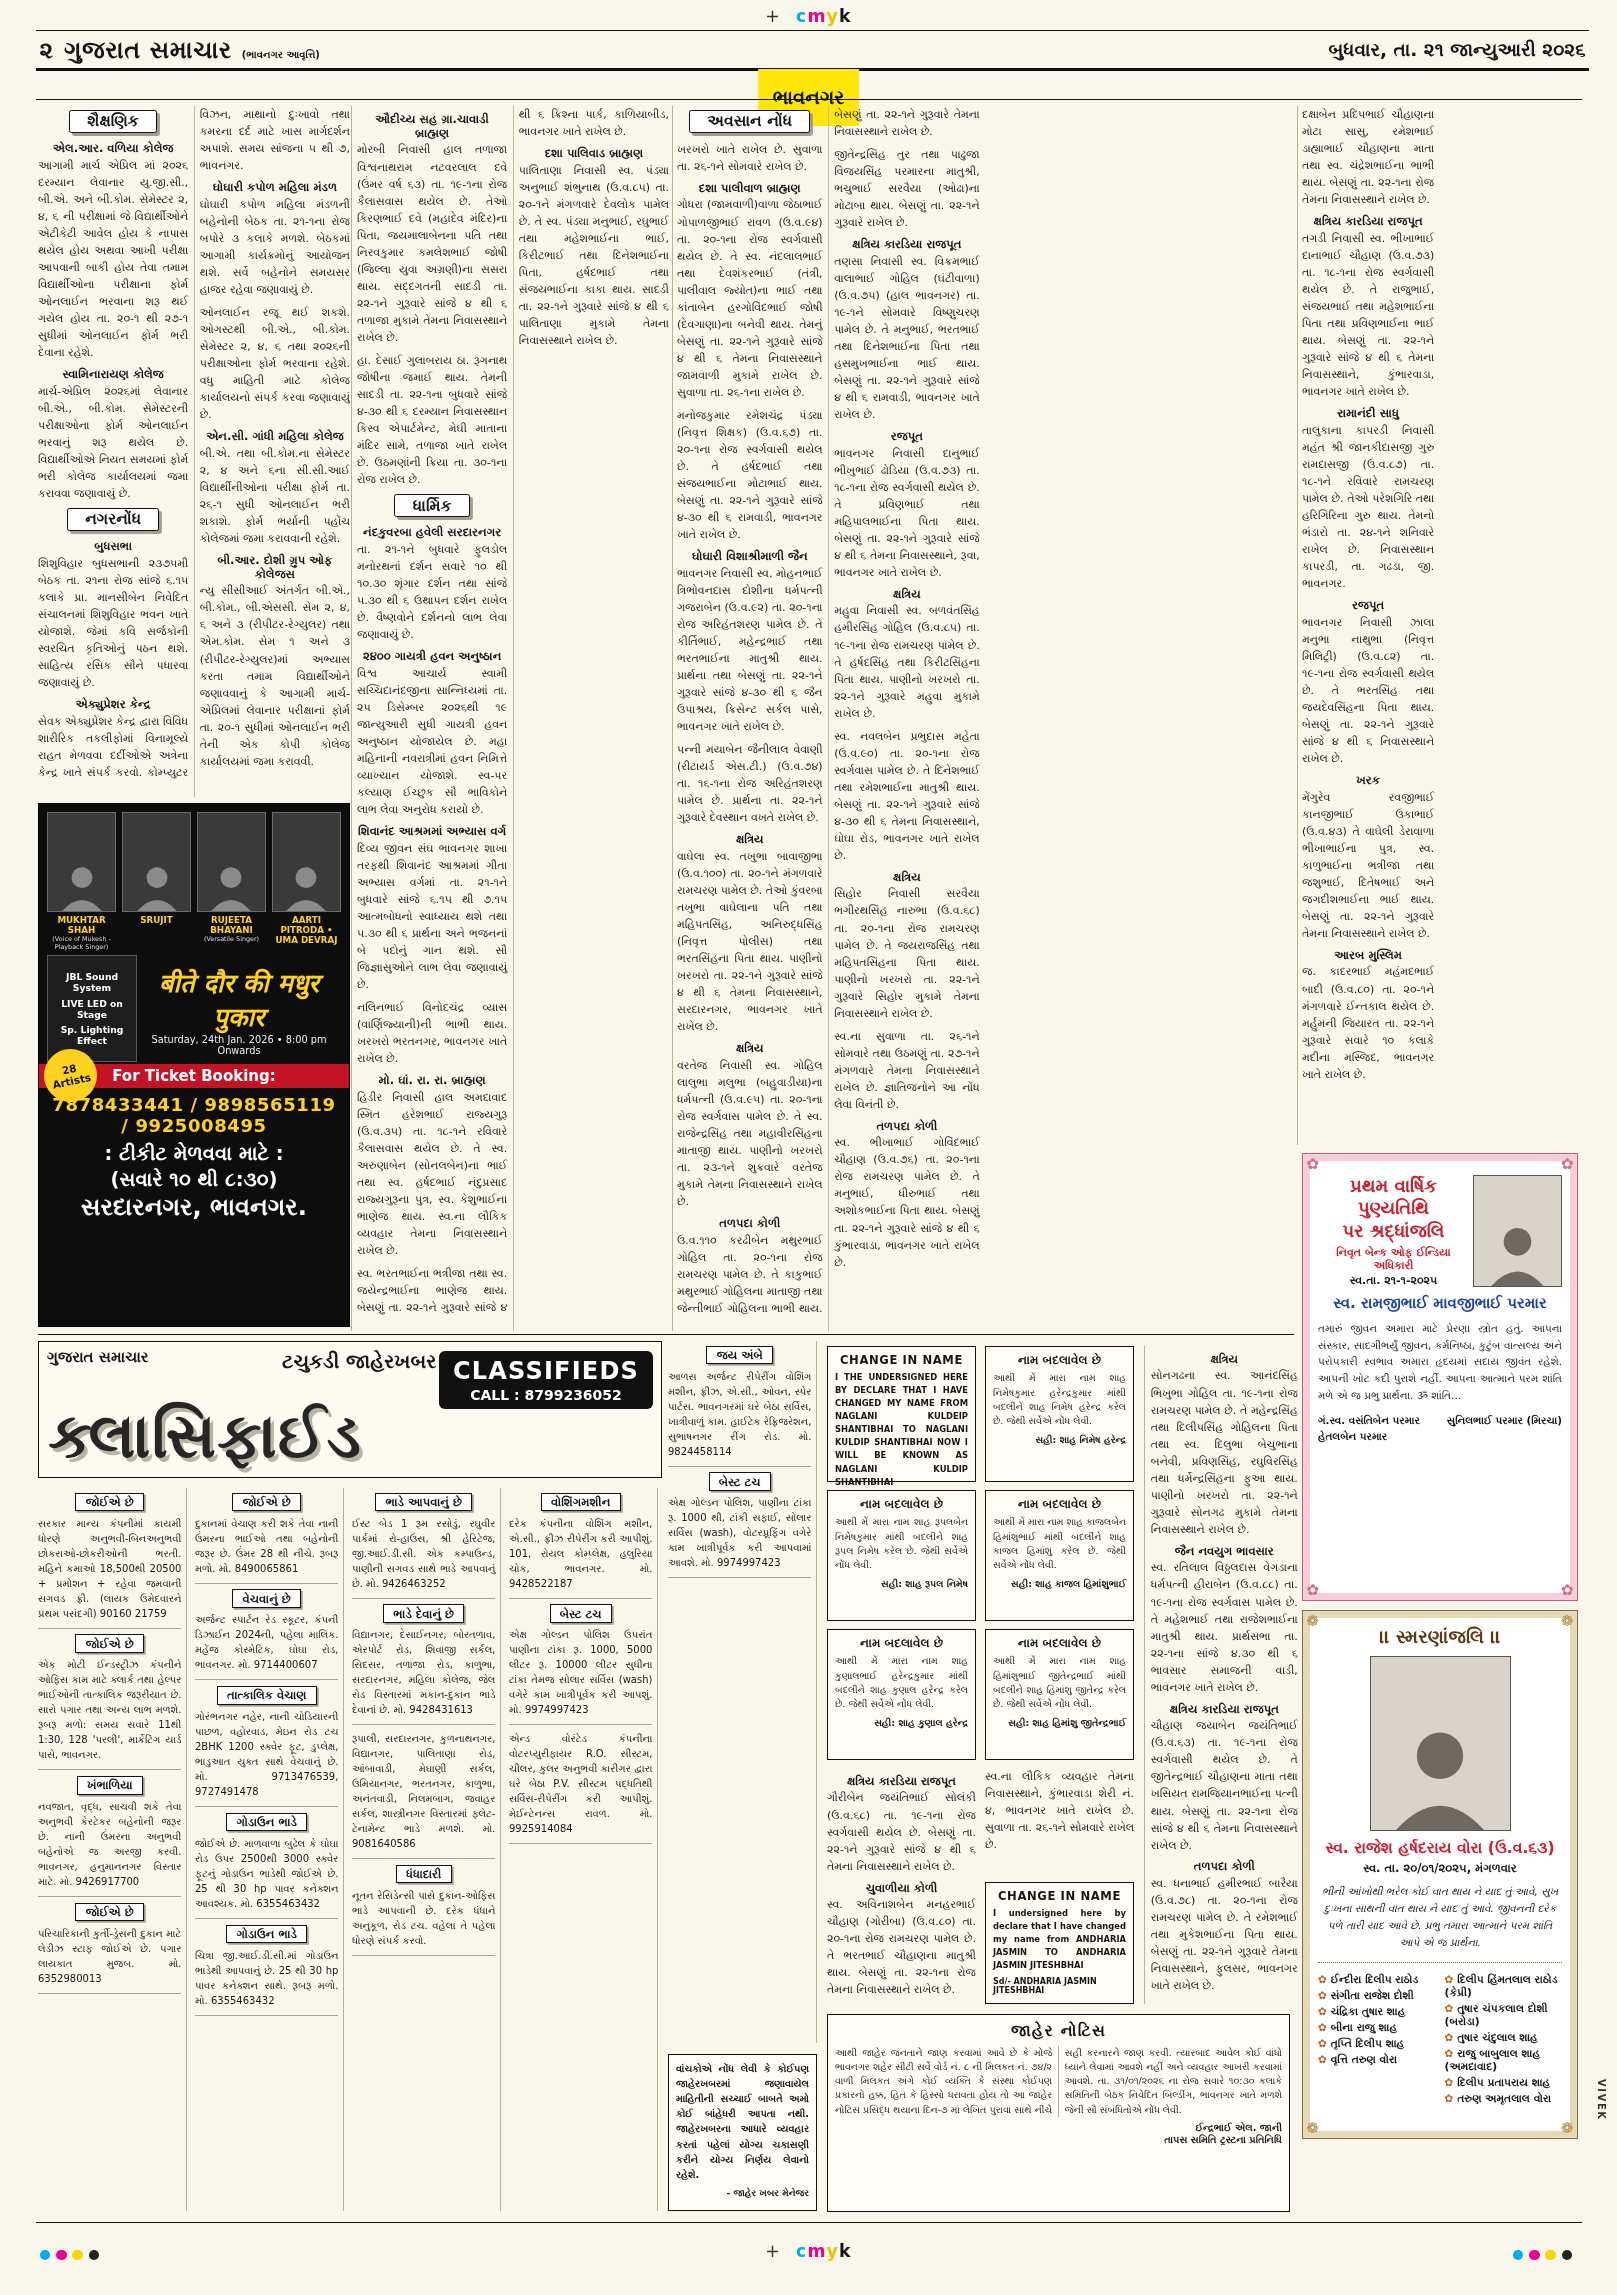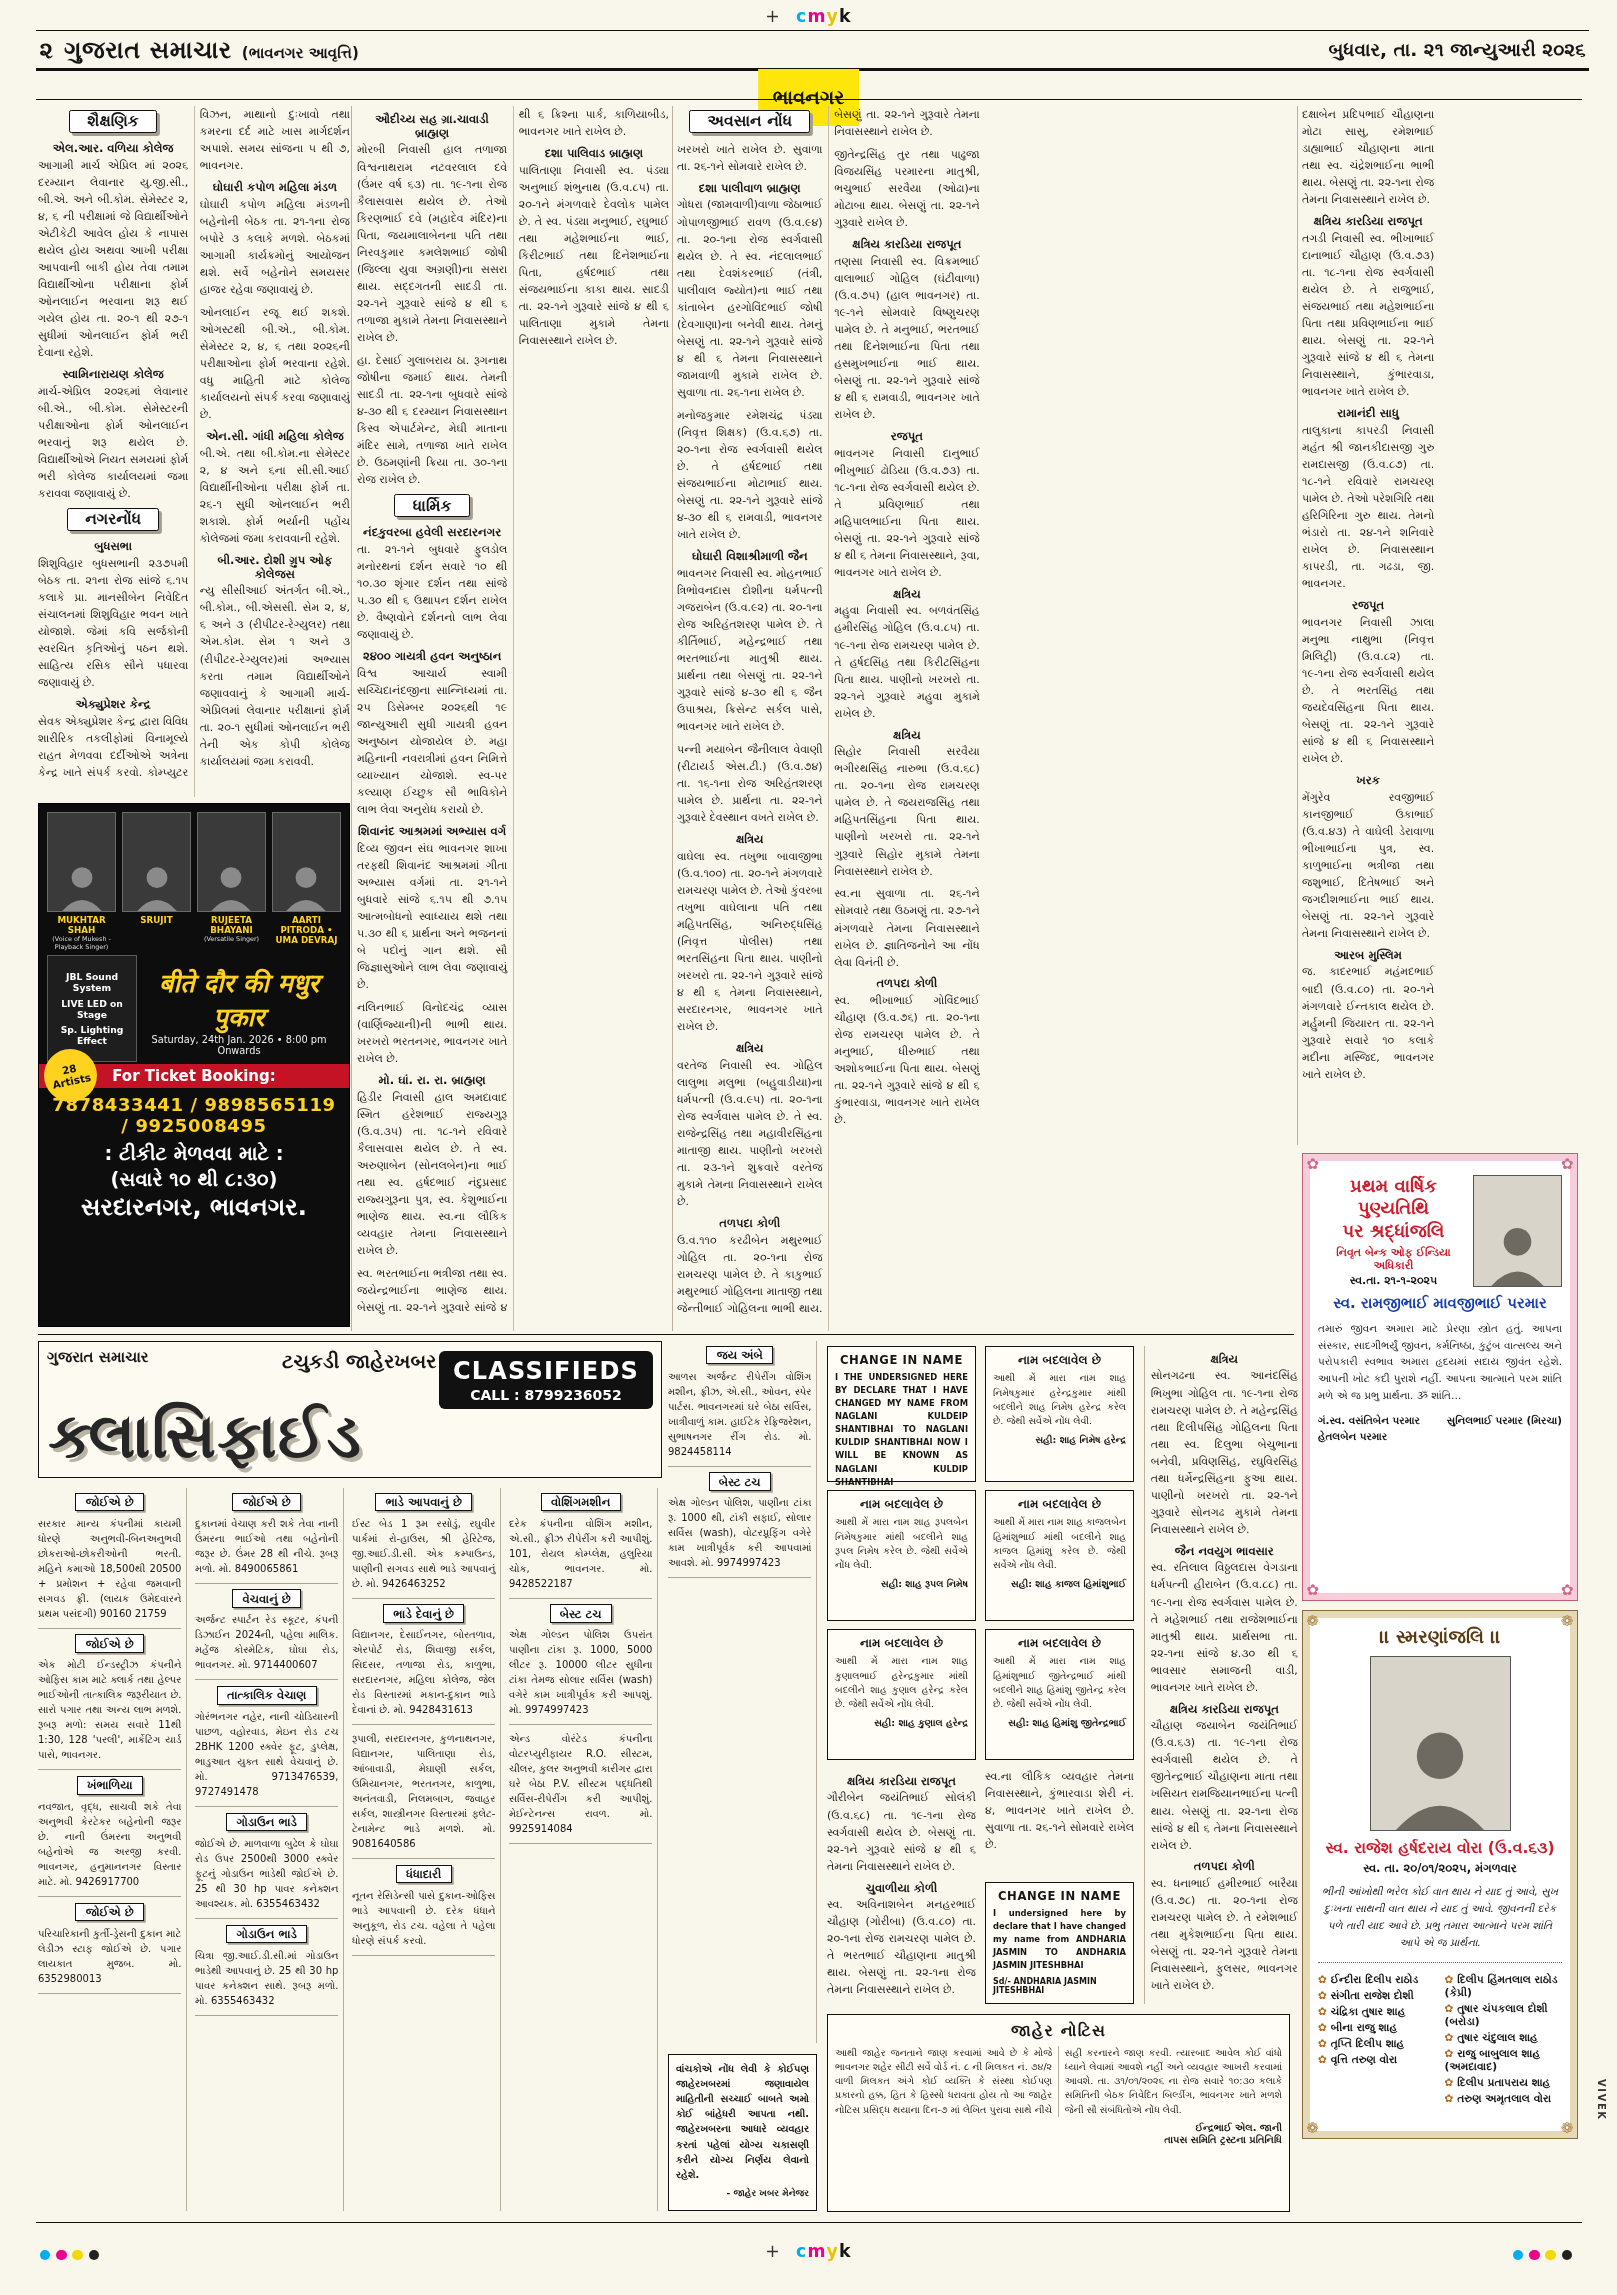--- a/index.html
+++ b/index.html
@@ -14,21 +14,21 @@
   .c-c{color:#00aeef}.c-m{color:#ec008c}.c-y{color:#e8c400}.c-k{color:#161616}
   .dots{position:absolute;display:flex;gap:5.8px;}
   .dot{width:10.4px;height:10.4px;border-radius:50%;}
   .dc{background:#00aeef}.dm{background:#ec008c}.dy{background:#f5d800}.dk{background:#222}
 
   
   .header{position:absolute;left:36px;top:30px;width:1546px;border-top:1.2px solid #111;border-bottom:3.5px solid #111;
           display:flex;justify-content:space-between;align-items:center;padding:4.6px 3.5px;}
   .pgnum{font-size:23px;font-weight:bold;margin-right:8px;}
   .mast{font-size:24px;font-weight:bold;letter-spacing:0.6px;}
-  .ed{font-size:15px;font-weight:bold;margin-left:7px;}
+  .ed{font-size:10px;font-weight:bold;margin-left:7px;}
   .dateline{font-size:18.5px;font-weight:bold;}
   .citybadge{position:absolute;left:50%;transform:translateX(-50%);top:69px;background:#ffe60a;
              font-size:19.6px;font-weight:bold;padding:17px 15px;}
   .hline{position:absolute;background:#111;}
   .vline{position:absolute;background:#b9b19c;width:0.6px;}
 
   
   .newsflow{column-gap:11.6px;column-rule:0.6px solid #c3bca9;column-fill:auto;overflow:hidden;}
   .cols2{column-count:2}.cols4{column-count:4}.cols1{column-count:1}
   .secbox{border:1.7px solid #111;background:#fff;box-shadow:2.9px 2.9px 0 #a49e90;padding:1.7px 17.3px;
@@ -223,20 +223,21 @@
 
       <h4 class="newshead hideable">ક્ષત્રિય કારડિયા રાજપૂત</h4>
       <p class="newstext hideable">તણસા નિવાસી સ્વ. વિક્રમભાઈ વાલાભાઈ ગોહિલ (ઘંટીવાળા) (ઉ.વ.૭૫) (હાલ ભાવનગર) તા. ૧૯-૧ને સોમવારે વિષ્ણુચરણ પામેલ છે. તે મનુભાઈ, ભરતભાઈ તથા દિનેશભાઈના પિતા તથા હસમુખભાઈના ભાઈ થાય. બેસણું તા. ૨૨-૧ને ગુરૂવારે સાંજે ૪ થી ૬ રામવાડી, ભાવનગર ખાતે રાખેલ છે.</p>
 
       <h4 class="newshead hideable">રજપૂત</h4>
       <p class="newstext hideable">ભાવનગર નિવાસી દાનુભાઈ ભીખુભાઈ ઢોડિયા (ઉ.વ.૭૩) તા. ૧૮-૧ના રોજ સ્વર્ગવાસી થયેલ છે. તે પ્રવિણભાઈ તથા મહિપાલભાઈના પિતા થાય. બેસણું તા. ૨૨-૧ને ગુરૂવારે સાંજે ૪ થી ૬ તેમના નિવાસસ્થાને, રૂવા, ભાવનગર ખાતે રાખેલ છે.</p>
 
       <h4 class="newshead hideable">ક્ષત્રિય</h4>
       <p class="newstext hideable">મહુવા નિવાસી સ્વ. બળવંતસિંહ હમીરસિંહ ગોહિલ (ઉ.વ.૮૫) તા. ૧૯-૧ના રોજ રામચરણ પામેલ છે. તે હર્ષદસિંહ તથા કિરીટસિંહના પિતા થાય. પાણીનો ખરખરો તા. ૨૨-૧ને ગુરૂવારે મહુવા મુકામે રાખેલ છે.</p>
 
+      <p class="newstext hideable">સ્વ. નવલબેન પ્રભુદાસ મહેતા (ઉ.વ.૯૦) તા. ૨૦-૧ના રોજ સ્વર્ગવાસ પામેલ છે. તે દિનેશભાઈ તથા રમેશભાઈના માતુશ્રી થાય. બેસણું તા. ૨૨-૧ને ગુરૂવારે સાંજે ૪-૩૦ થી ૬ તેમના નિવાસસ્થાને, ઘોઘા રોડ, ભાવનગર ખાતે રાખેલ છે.</p>
 
       <h4 class="newshead hideable">ક્ષત્રિય</h4>
       <p class="newstext hideable">સિહોર નિવાસી સરવૈયા ભગીરથસિંહ નારુભા (ઉ.વ.૬૮) તા. ૨૦-૧ના રોજ રામચરણ પામેલ છે. તે જયરાજસિંહ તથા મહિપતસિંહના પિતા થાય. પાણીનો ખરખરો તા. ૨૨-૧ને ગુરૂવારે સિહોર મુકામે તેમના નિવાસસ્થાને રાખેલ છે.</p>
 
       <p class="newstext hideable">સ્વ.ના સુવાળા તા. ૨૬-૧ને સોમવારે તથા ઉઠમણું તા. ૨૭-૧ને મંગળવારે તેમના નિવાસસ્થાને રાખેલ છે. જ્ઞાતિજનોને આ નોંધ લેવા વિનંતી છે.</p>
 
       <h4 class="newshead hideable">તળપદા કોળી</h4>
       <p class="newstext hideable">સ્વ. ભીખાભાઈ ગોવિંદભાઈ ચૌહાણ (ઉ.વ.૭૬) તા. ૨૦-૧ના રોજ રામચરણ પામેલ છે. તે મનુભાઈ, ધીરુભાઈ તથા અશોકભાઈના પિતા થાય. બેસણું તા. ૨૨-૧ને ગુરૂવારે સાંજે ૪ થી ૬ કુંભારવાડા, ભાવનગર ખાતે રાખેલ છે.</p>
     </div>
 

